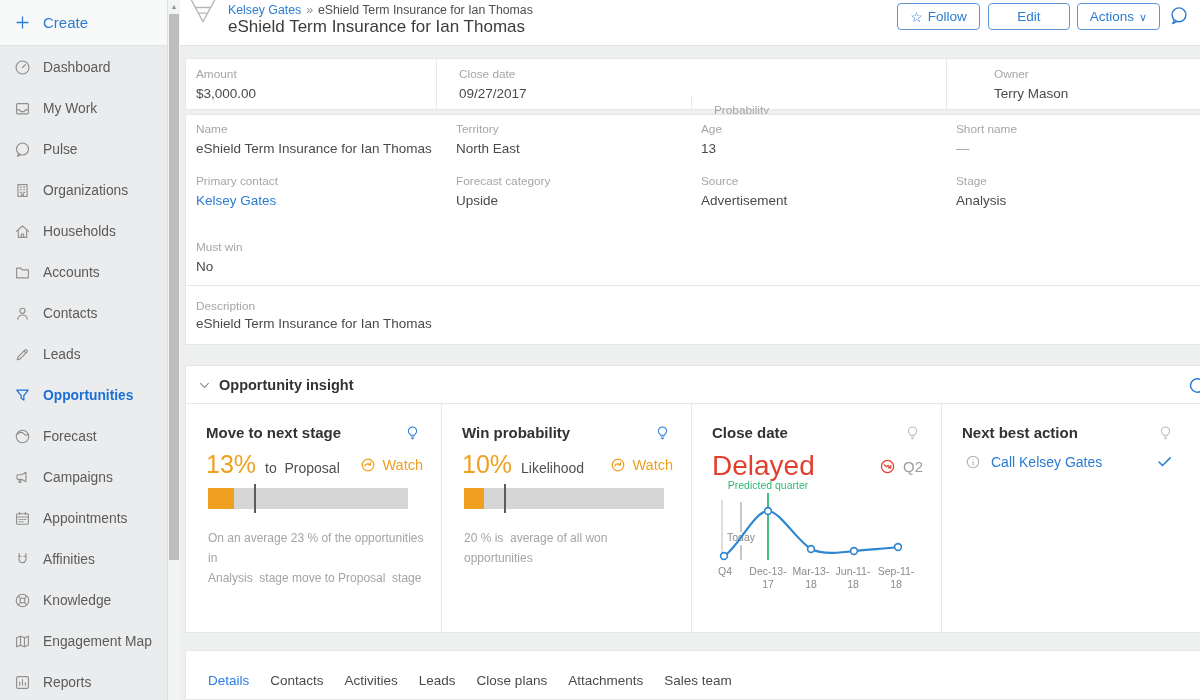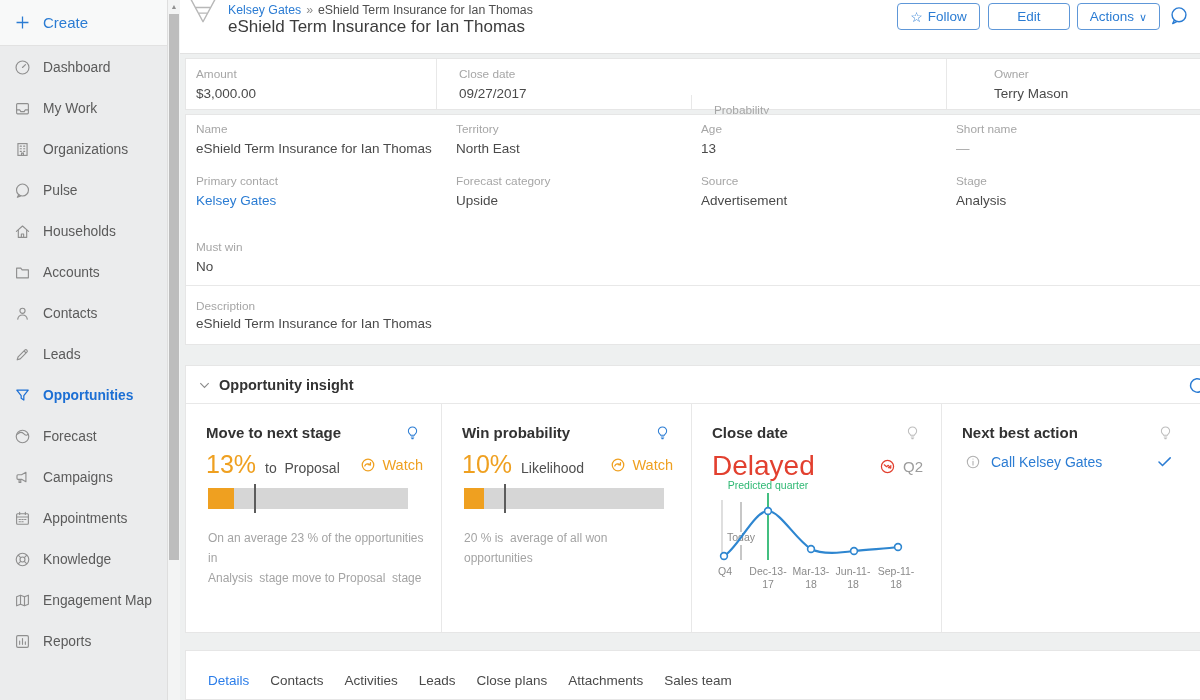--- a/index.html
+++ b/index.html
@@ -14,21 +14,21 @@
   .nav { position:absolute; top:47px; left:0; right:13px; }
   .nav-item { height:41px; display:flex; align-items:center; padding-left:13px; gap:11px; font-size:13.8px; color:#5b5b5b; cursor:pointer; }
   .nav-item.active { color:#1c6fd4; font-weight:bold; }
   .nav-icon { flex:none; }
   .scrollbar { position:absolute; right:0; top:0; width:13px; height:700px; background:#f3f4f4; border-left:1px solid #dedede; }
   .scroll-arrow { font-size:7px; color:#8f8f8f; text-align:center; line-height:13px; }
   .scroll-thumb { position:absolute; left:1px; top:14px; width:10px; height:546px; background:#bdbdbd; }
 
   
   .main { position:absolute; left:180px; top:0; width:1020px; height:700px; }
-  .topbar { position:absolute; left:0; top:0; width:1020px; height:54px; background:#fff; border-bottom:1px solid #e2e2e2; }
+  .topbar { position:absolute; left:0; top:0; width:1020px; height:46px; background:#fff; border-bottom:1px solid #e2e2e2; }
   .funnel-big { position:absolute; left:6px; top:-5px; }
   .breadcrumb { position:absolute; left:48px; top:3px; font-size:12.3px; color:#4f4f4f; white-space:nowrap; }
   .crumb-link { color:#2b7cd3; cursor:pointer; }
   .crumb-sep { color:#8a8a8a; margin:0 5px; }
   .page-title { position:absolute; left:48px; top:17px; font-size:17px; color:#3c3c3c; white-space:nowrap; }
   .btn { position:absolute; top:3px; height:27px; background:#fff; border:1px solid #5e97d8; border-radius:4px; color:#2b7cd3; font-size:13.5px; display:flex; align-items:center; justify-content:center; gap:5px; cursor:pointer; }
   .btn-follow { left:717px; width:83px; }
   .btn-edit { left:808px; width:82px; }
   .btn-actions { left:897px; width:83px; }
   .star { font-size:14px; }
@@ -111,32 +111,32 @@
       <span>Dashboard</span>
     </div>
     <div class="nav-item">
       <svg class="nav-icon" width="19" height="19" viewBox="0 0 20 20" fill="none" stroke="#8f8f8f" stroke-width="1.2" stroke-linecap="round" stroke-linejoin="round">
           <rect x="3.8" y="4.8" width="12.4" height="10.8" rx="1"></rect>
           <path d="M3.8 11.5h3.4l1 1.8h3.6l1-1.8h3.4"></path>
         </svg>
       <span>My Work</span>
     </div>
     <div class="nav-item">
-      <svg class="nav-icon" width="19" height="19" viewBox="0 0 20 20" fill="none" stroke="#8f8f8f" stroke-width="1.2" stroke-linecap="round">
-          <rect x="5.2" y="3.8" width="9.6" height="12.4"></rect>
-          <path d="M7.6 6.5h1.2M11.2 6.5h1.2M7.6 9.2h1.2M11.2 9.2h1.2M7.6 11.9h1.2M11.2 11.9h1.2M9 16.2v-2.4h2v2.4"></path>
-        </svg>
-      <span>Organizations</span>
-    </div>
-    <div class="nav-item">
       <svg class="nav-icon" width="19" height="19" viewBox="0 0 20 20" fill="none" stroke="#8f8f8f" stroke-width="1.2" stroke-linecap="round" stroke-linejoin="round">
           <circle cx="10" cy="9.5" r="6.3"></circle>
           <path d="M6 14.6L4.6 17.2l3-1.2"></path>
         </svg>
       <span>Pulse</span>
+    </div>
+    <div class="nav-item">
+      <svg class="nav-icon" width="19" height="19" viewBox="0 0 20 20" fill="none" stroke="#8f8f8f" stroke-width="1.2" stroke-linecap="round">
+          <rect x="5.2" y="3.8" width="9.6" height="12.4"></rect>
+          <path d="M7.6 6.5h1.2M11.2 6.5h1.2M7.6 9.2h1.2M11.2 9.2h1.2M7.6 11.9h1.2M11.2 11.9h1.2M9 16.2v-2.4h2v2.4"></path>
+        </svg>
+      <span>Organizations</span>
     </div>
     <div class="nav-item">
       <svg class="nav-icon" width="19" height="19" viewBox="0 0 20 20" fill="none" stroke="#8f8f8f" stroke-width="1.2" stroke-linecap="round" stroke-linejoin="round">
           <path d="M3.6 9.8L10 4.2l6.4 5.6"></path>
           <path d="M5.6 8.8v7.4h8.8V8.8"></path>
           <path d="M8.8 16.2v-3.6h2.4v3.6"></path>
         </svg>
       <span>Households</span>
     </div>
     <div class="nav-item">
@@ -179,20 +179,27 @@
         </svg>
       <span>Campaigns</span>
     </div>
     <div class="nav-item">
       <svg class="nav-icon" width="19" height="19" viewBox="0 0 20 20" fill="none" stroke="#8f8f8f" stroke-width="1.2" stroke-linecap="round">
           <rect x="3.8" y="5" width="12.4" height="11" rx="1"></rect>
           <path d="M3.8 8.4h12.4M7 3.6v2.2M13 3.6v2.2"></path>
           <path d="M6.4 11h1.4M9.3 11h1.4M12.2 11h1.4M6.4 13.4h1.4M9.3 13.4h1.4"></path>
         </svg>
       <span>Appointments</span>
+    </div>
+    <div class="nav-item">
+      <svg class="nav-icon" width="19" height="19" viewBox="0 0 20 20" fill="none" stroke="#8f8f8f" stroke-width="1.2" stroke-linecap="round">
+          <path d="M6.4 3.8v6a3.6 3.6 0 0 0 7.2 0v-6"></path>
+          <path d="M6.4 6.6h2.3M11.3 6.6h2.3"></path>
+        </svg>
+      <span>Affinities</span>
     </div>
     <div class="nav-item">
       <svg class="nav-icon" width="19" height="19" viewBox="0 0 20 20" fill="none" stroke="#8f8f8f" stroke-width="1.2">
           <circle cx="10" cy="10" r="6.6"></circle>
           <circle cx="10" cy="10" r="2.6"></circle>
           <path d="M5.4 5.4l2.7 2.7M14.6 5.4l-2.7 2.7M5.4 14.6l2.7-2.7M14.6 14.6l-2.7-2.7"></path>
         </svg>
       <span>Knowledge</span>
     </div>
     <div class="nav-item">

